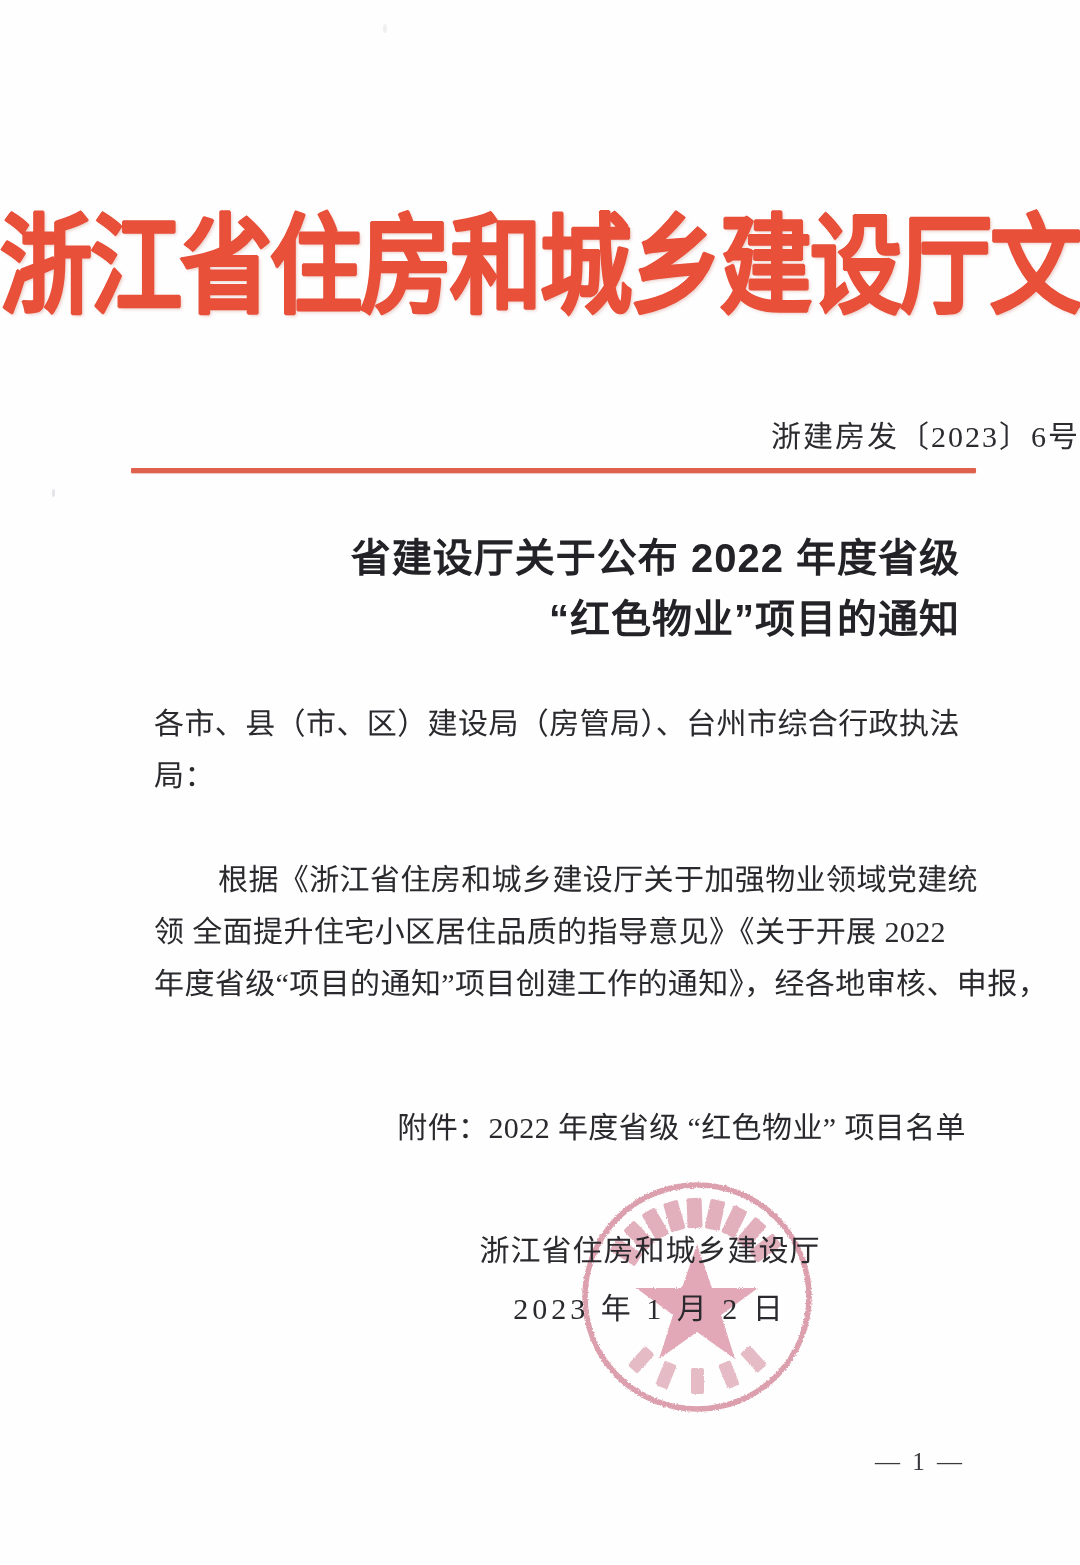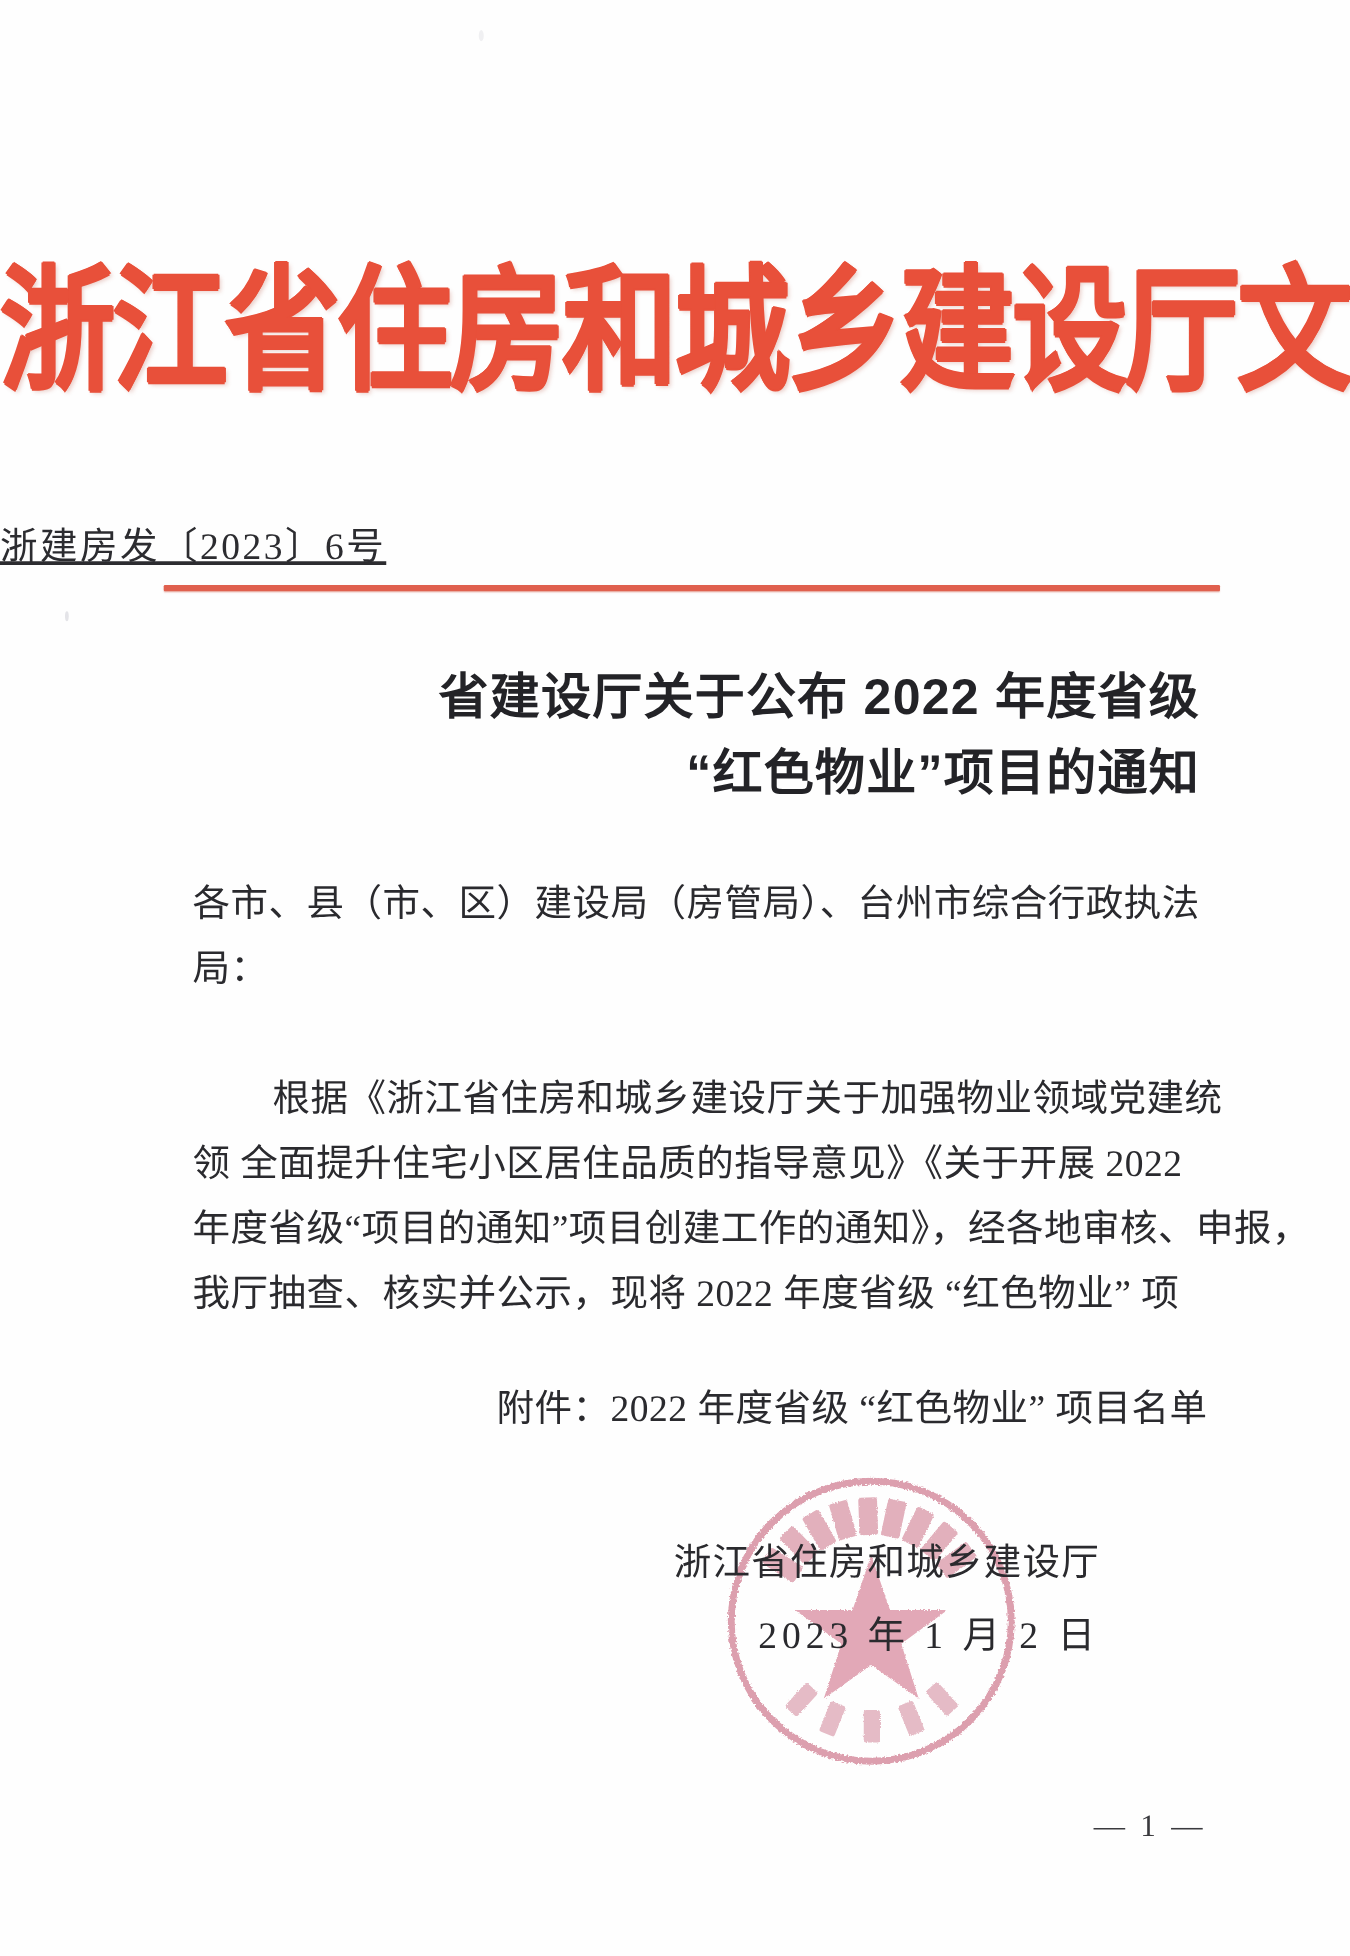--- a/index.html
+++ b/index.html
@@ -55,26 +55,25 @@
     transform: scaleY(1.18);
     transform-origin: center top;
   }
 
   
   .doc-number {
     position: absolute;
     left: 0;
     right: 0;
     top: 412px;
-    text-align: left;
+    text-align: right;
     font-size: 30px;
     color: #2c2c30;
     letter-spacing: 2px;
     white-space: nowrap;
-    text-decoration: underline;
   }
 
   
   .red-rule {
     position: absolute;
     left: 131px;
     top: 468px;
     width: 845px;
     height: 5px;
     background: #e0604e;
@@ -146,21 +145,21 @@
     opacity: 0.62;
   }
   .seal svg { display: block; width: 100%; height: 100%; }
 
   
   .signature {
     position: absolute;
     left: 420px;
     top: 1222px;
     width: 460px;
-    text-align: right;
+    text-align: center;
     font-size: 30px;
     line-height: 58px;
     color: #2a2a2e;
     letter-spacing: 1px;
   }
   .signature .sig-line {
     display: block;
     white-space: nowrap;
   }
   .signature .sig-date { letter-spacing: 4px; }
@@ -200,21 +199,20 @@
     <span class="t-line">“红色物业”项目的通知</span>
   </div>
 
   <div class="body-block">
     <span class="body-line">各市、县（市、区）建设局（房管局）、台州市综合行政执法</span>
     <span class="body-line">局：</span>
     <span class="body-line blank"></span>
     <span class="body-line indent">根据《浙江省住房和城乡建设厅关于加强物业领域党建统</span>
     <span class="body-line">领  全面提升住宅小区居住品质的指导意见》《关于开展 2022</span>
     <span class="body-line">年度省级“项目的通知”项目创建工作的通知》，经各地审核、申报，</span>
-    <span class="body-line">我厅抽查、核实并公示，现将 2022 年度省级 “红色物业” 项</span>
   </div>
 
   <div class="attachment">
     <span class="att-line">附件：2022 年度省级 “红色物业” 项目名单</span>
   </div>
 
   <div class="seal">
     <svg viewBox="0 0 250 250" xmlns="http://www.w3.org/2000/svg" aria-hidden="true">
       <defs>
         <filter id="rough">

